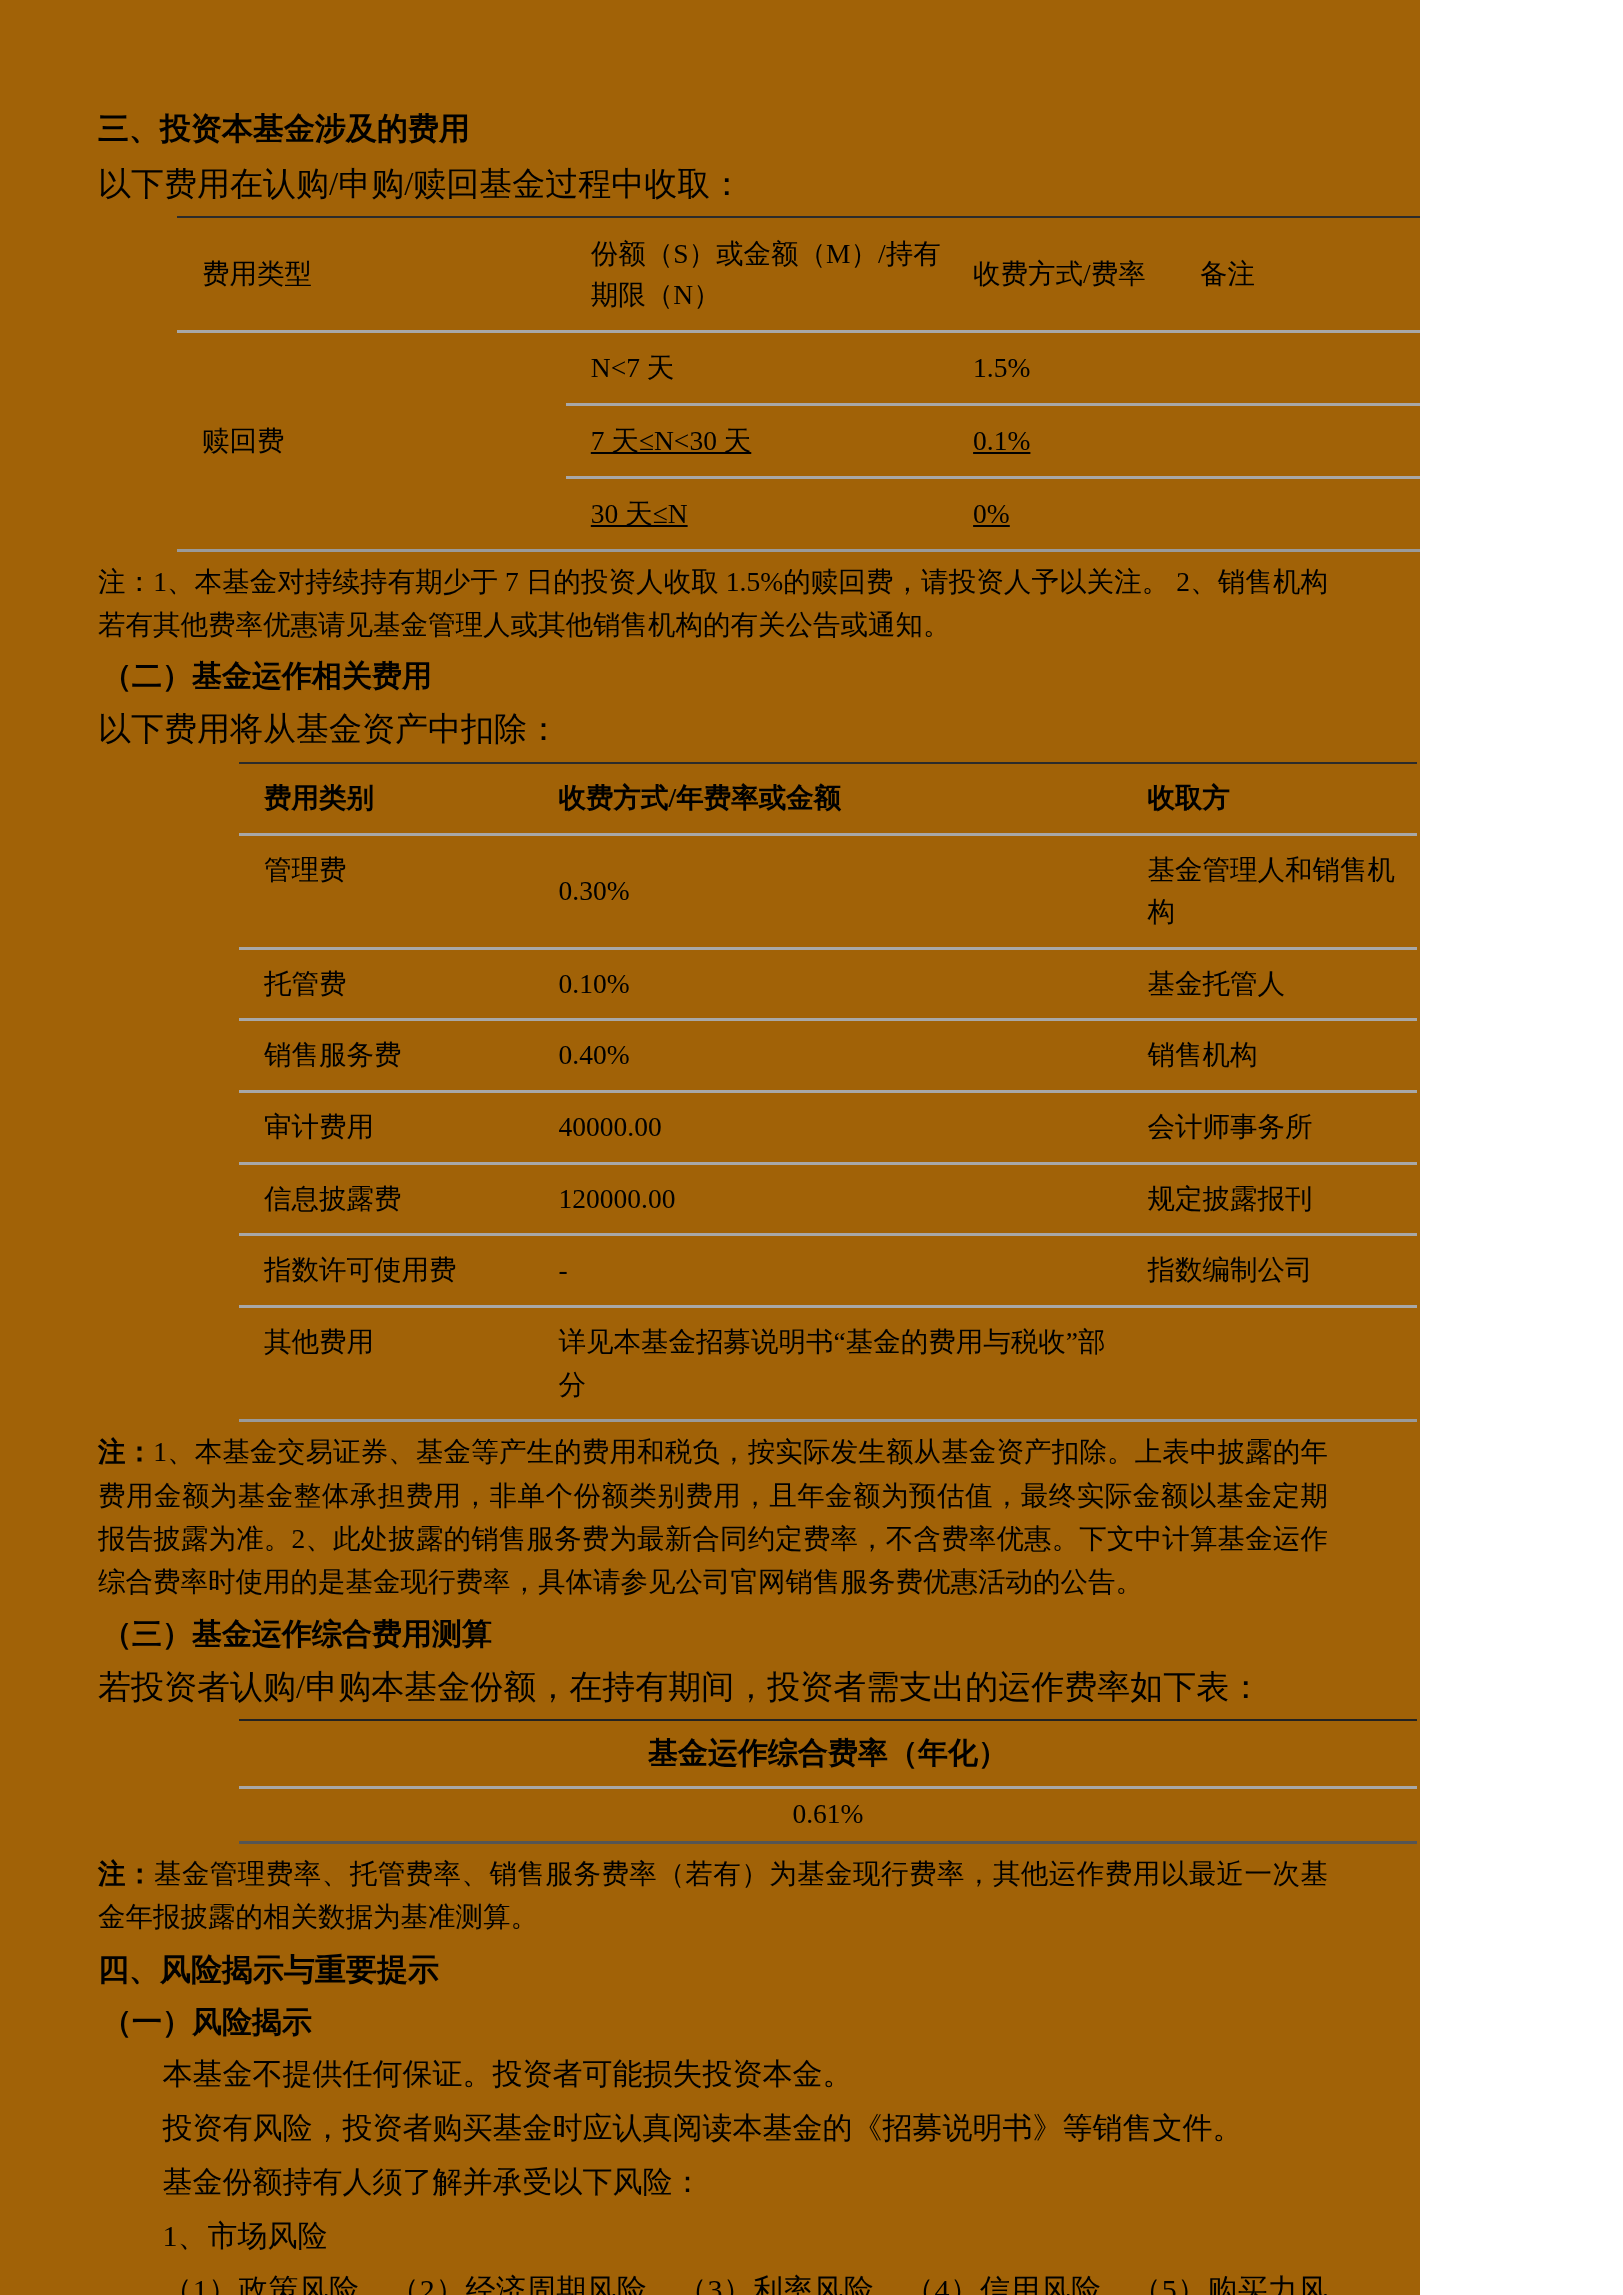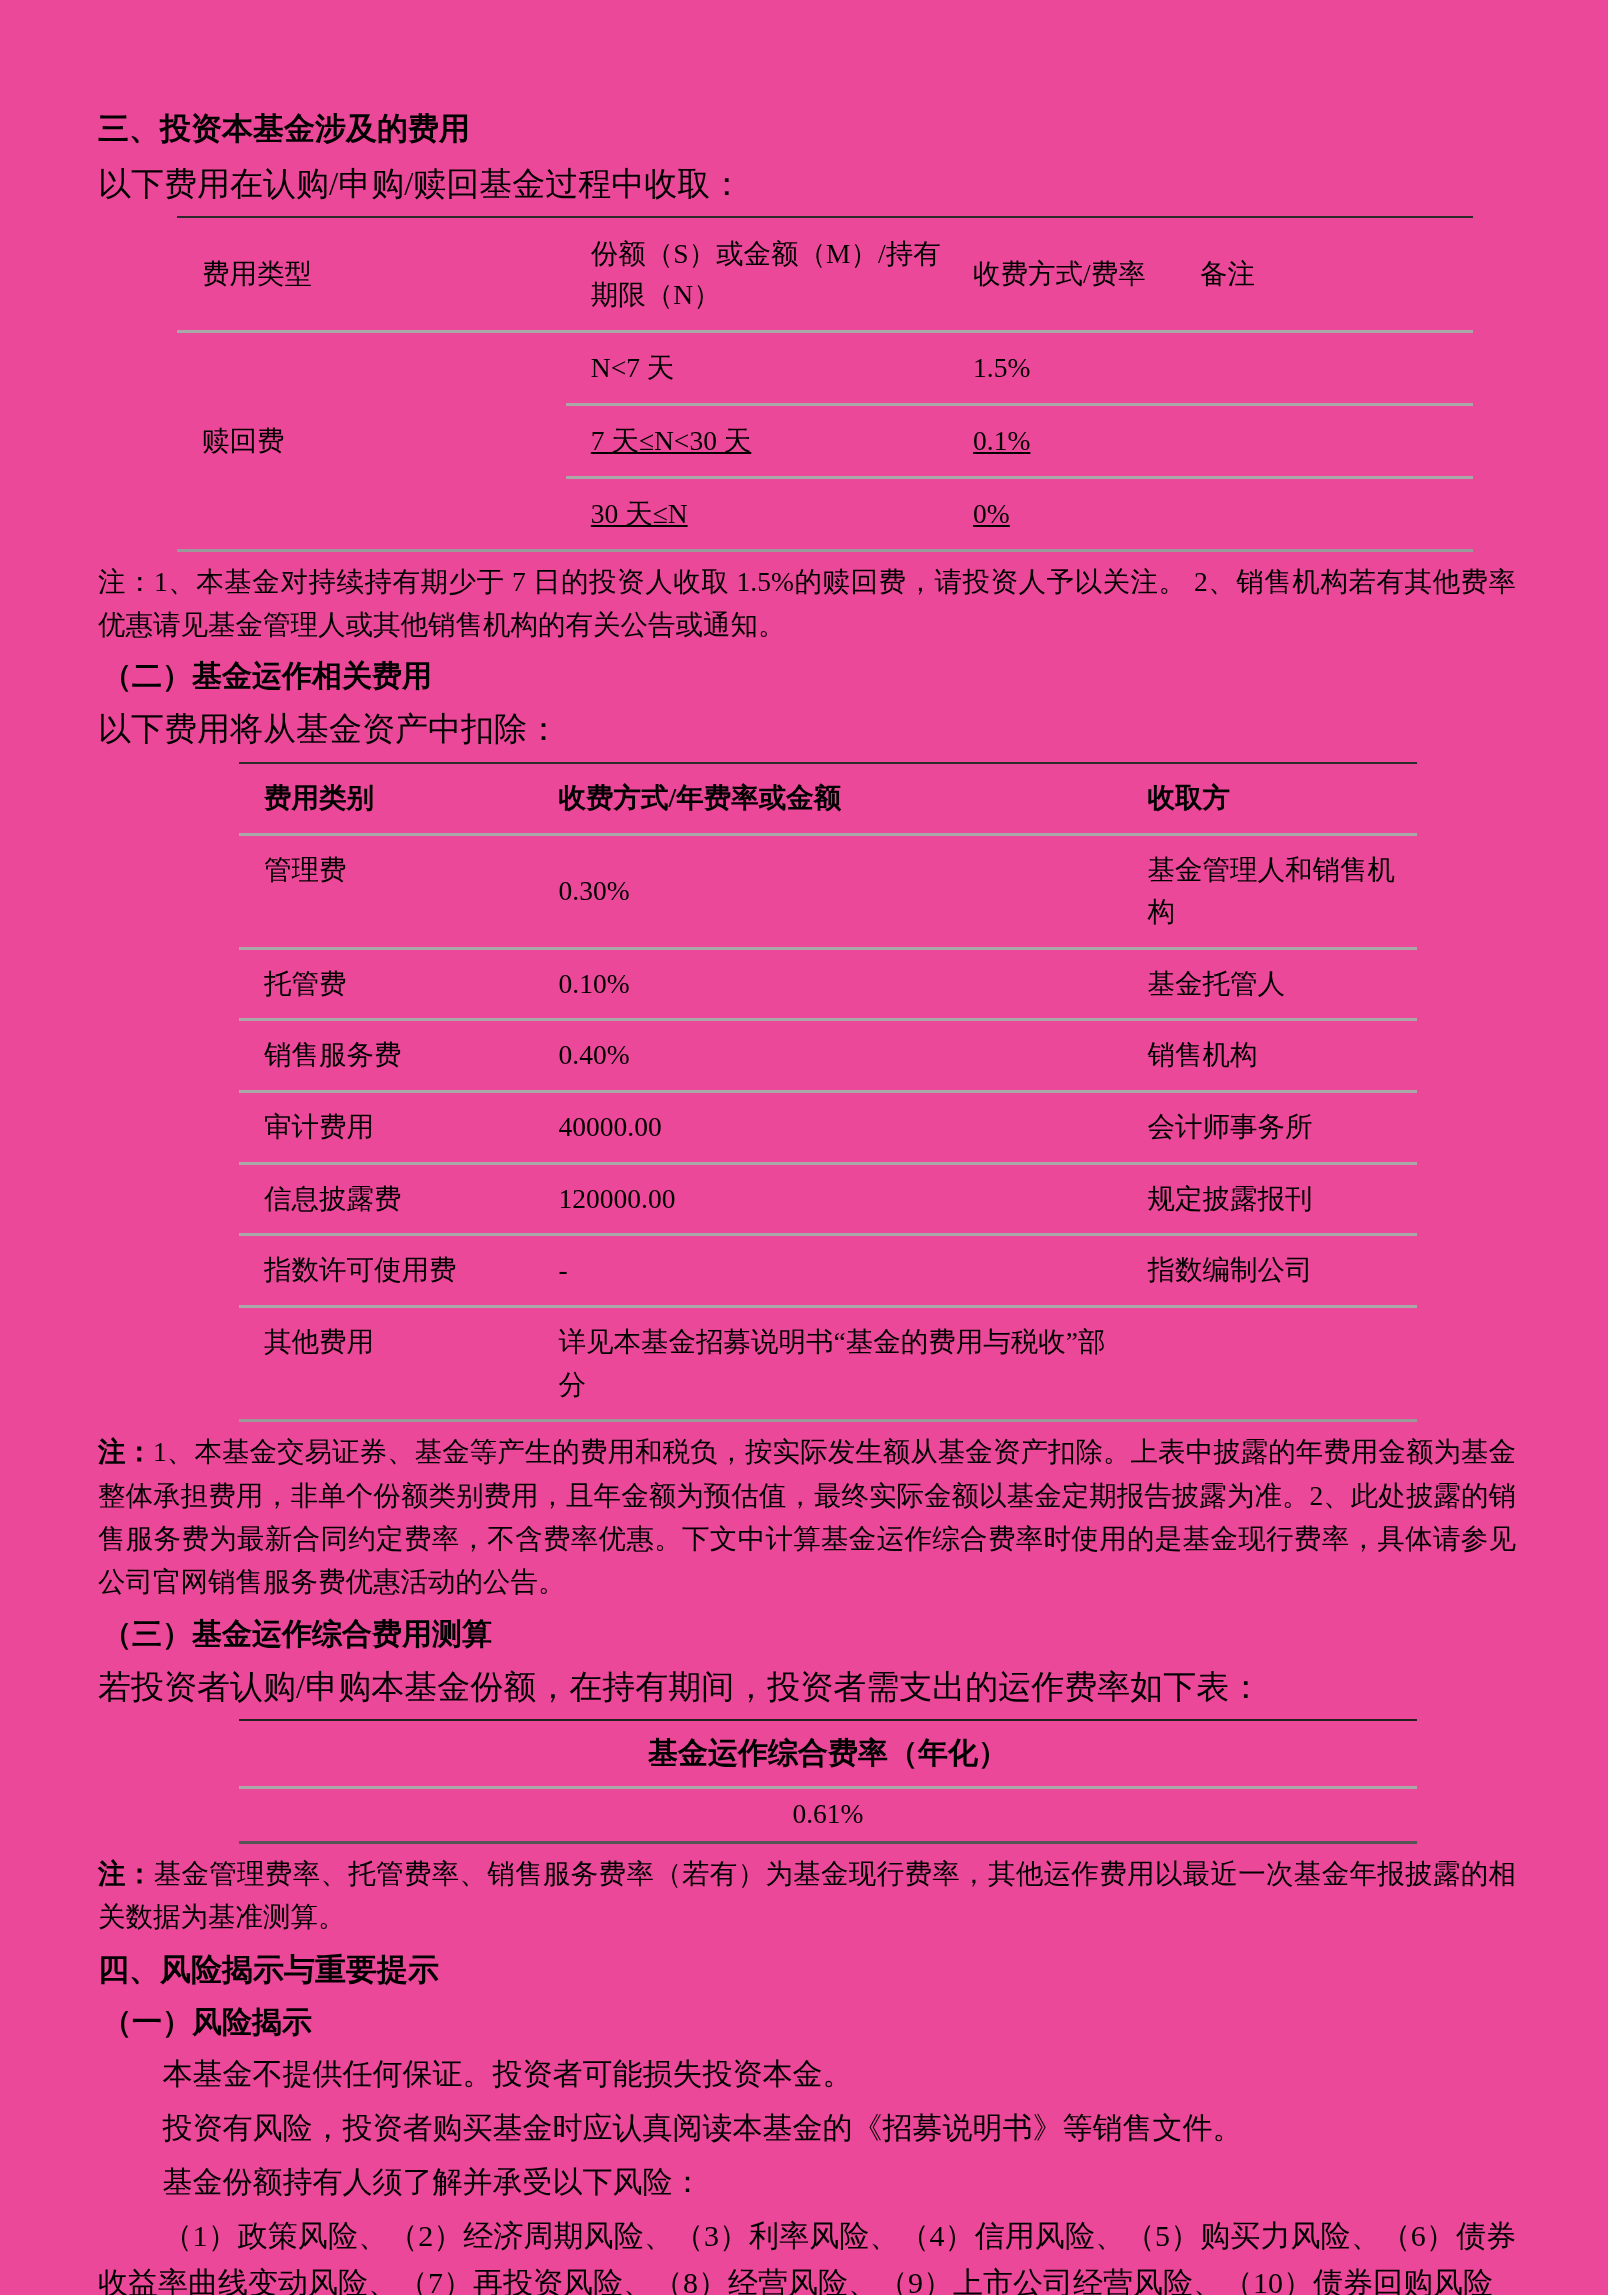--- a/index.html
+++ b/index.html
@@ -4,24 +4,24 @@
 <style>
   * { box-sizing: border-box; margin: 0; padding: 0; }
   html, body { background: #ffffff; }
   body {
     width: 1623px;
     font-family: "Liberation Serif", "DejaVu Serif", serif;
     color: #000000;
   }
   .page {
     position: relative;
-    width: 1608px;
+    width: 1420px;
     height: 2295px;
     overflow: hidden;
-    background: #ec4899;
+    background: #a16207;
     padding: 98px 92px 79px 98px;
   }
   .h-main {
     font-size: 31px;
     font-weight: bold;
     line-height: 1.45;
     margin: 9.2px 0 6.5px 0;
   }
   .h-sub {
     font-size: 30px;
@@ -230,16 +230,17 @@
   </table>
 
   <p class="note"><span class="note-prefix">注：</span><span>基金管理费率、托管费率、销售服务费率（若有）为基金现行费率，其他运作费用以最近一次基金年报披露的相关数据为基准测算。</span></p>
 
   <h1 class="h-main">四、风险揭示与重要提示</h1>
   <h2 class="h-sub">（一）风险揭示</h2>
 
   <p class="risk">本基金不提供任何保证。投资者可能损失投资本金。</p>
   <p class="risk">投资有风险，投资者购买基金时应认真阅读本基金的《招募说明书》等销售文件。</p>
   <p class="risk">基金份额持有人须了解并承受以下风险：</p>
+  <p class="risk">1、市场风险</p>
   <p class="risk">（1）政策风险、（2）经济周期风险、（3）利率风险、（4）信用风险、（5）购买力风险、（6）债券收益率曲线变动风险、（7）再投资风险、（8）经营风险、（9）上市公司经营风险、（10）债券回购风险</p>
 
 </div>
 
 
 </body></html>

